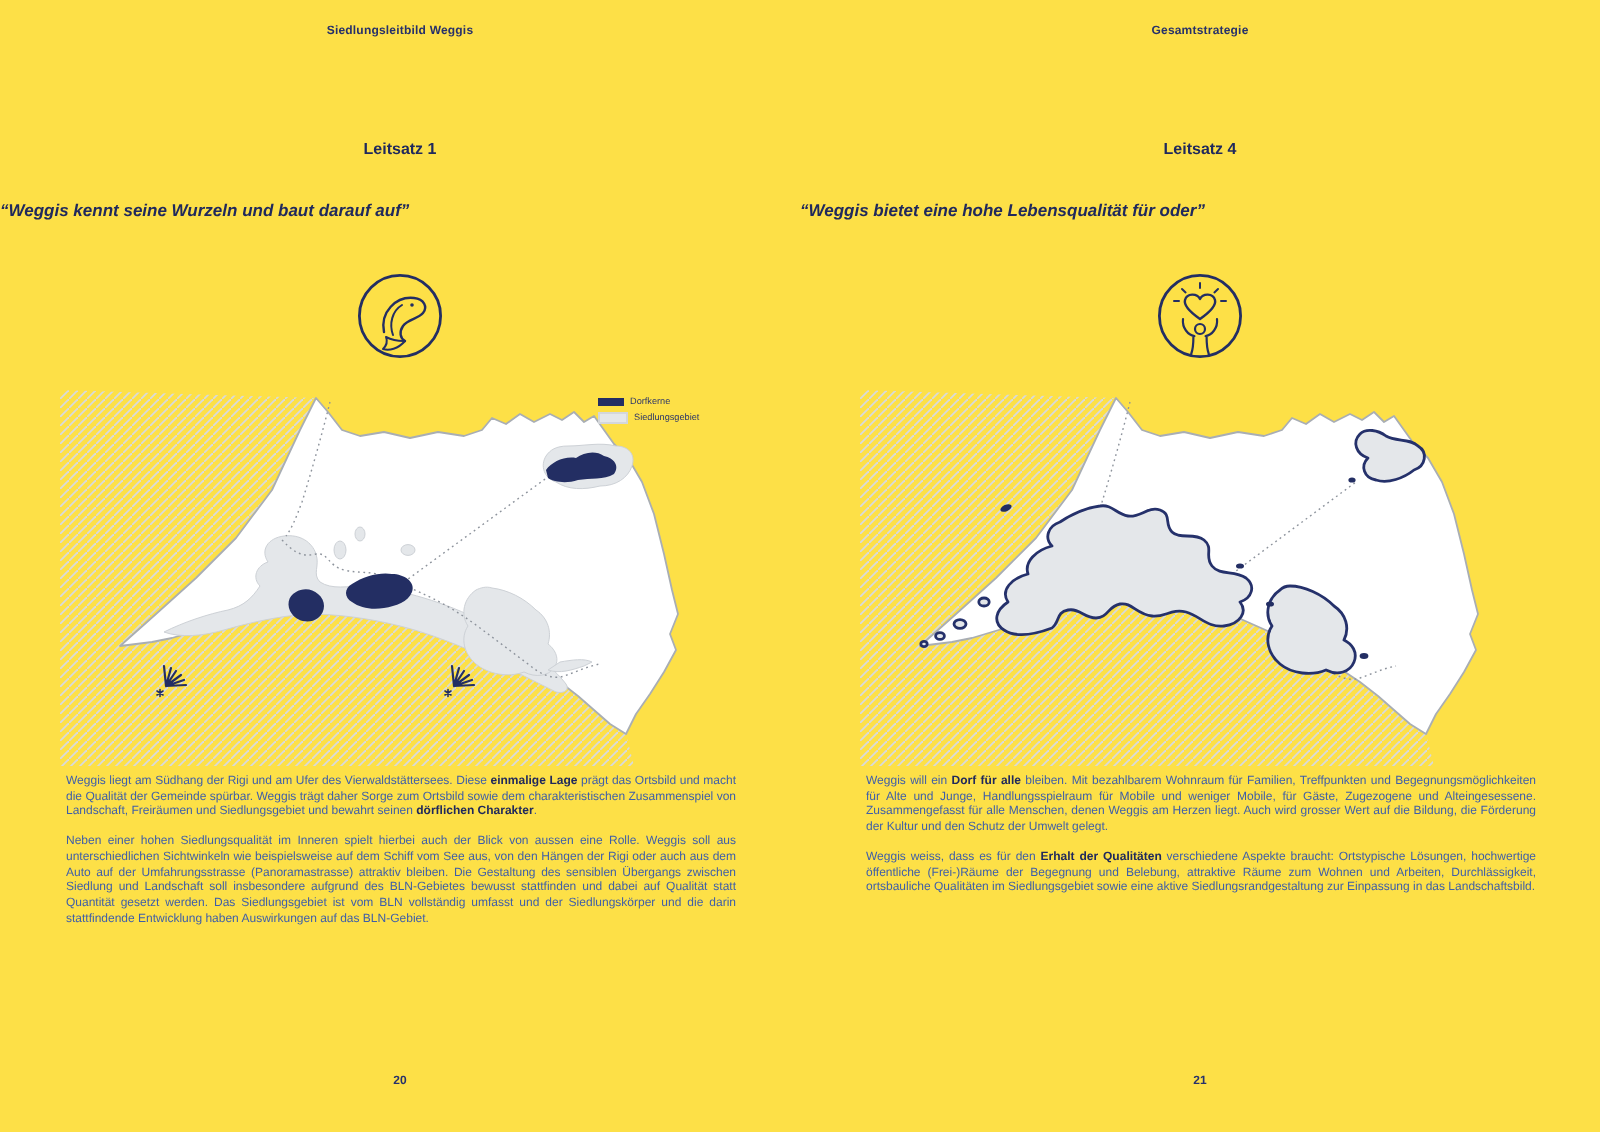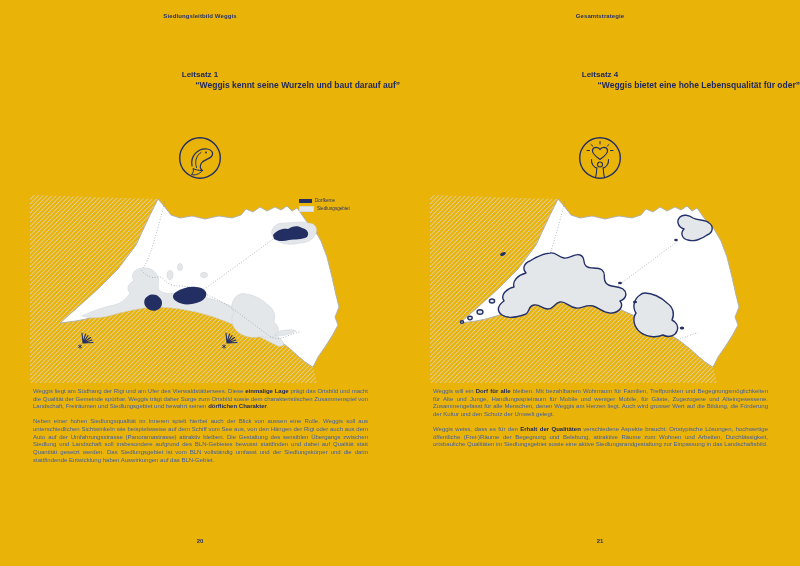--- a/index.html
+++ b/index.html
@@ -1,25 +1,25 @@
 <!DOCTYPE html>
 <html><head>
 <meta charset="utf-8">
 <style>
   html,body{margin:0;padding:0;background:#ffffff;}
   body{width:800px;height:566px;position:relative;overflow:hidden;
        font-family:"Liberation Sans",sans-serif;-webkit-text-size-adjust:none;}
-  .page{position:absolute;top:0;width:400px;height:566px;background:#eab308;}
+  .page{position:absolute;top:0;width:400px;height:566px;background:#fde047;}
   .page-left{left:0;} .page-right{left:400px;}
   .hdr{position:absolute;top:13px;left:0;width:100%;text-align:center;
        font-size:6px;font-weight:700;color:#27316a;letter-spacing:.1px;}
   .ls-title{position:absolute;top:70px;left:0;width:100%;text-align:center;
        font-size:8px;font-weight:700;color:#20295c;}
-  .ls-quote{position:absolute;top:80px;left:0;width:100%;text-align:right;
-       font-size:8.5px;font-weight:700;color:#20295c;}
+  .ls-quote{position:absolute;top:100px;left:0;width:100%;text-align:left;
+       font-size:8.5px;font-weight:700;color:#20295c;font-style:italic;}
   .icon-circle{position:absolute;top:136px;left:178px;width:44px;height:44px;}
   .map{position:absolute;top:195px;left:30px;width:366px;height:190px;}
   .legend{position:absolute;top:198px;left:299px;}
   .legend-row{display:flex;align-items:center;margin-bottom:2px;}
   .legend-swatch{width:13px;height:4.5px;margin-right:3px;flex:0 0 auto;}
   .sw-navy{background:#232e63;}
   .sw-gray{background:#e4e7ea;border:.5px solid #d4d7db;}
   .legend-label{font-size:4.6px;color:#2a3468;line-height:5.5px;white-space:nowrap;}
   .bodytext{position:absolute;top:388px;left:33px;width:335px;
        font-size:6px;line-height:7.7px;color:#3e5ea9;text-align:justify;}

